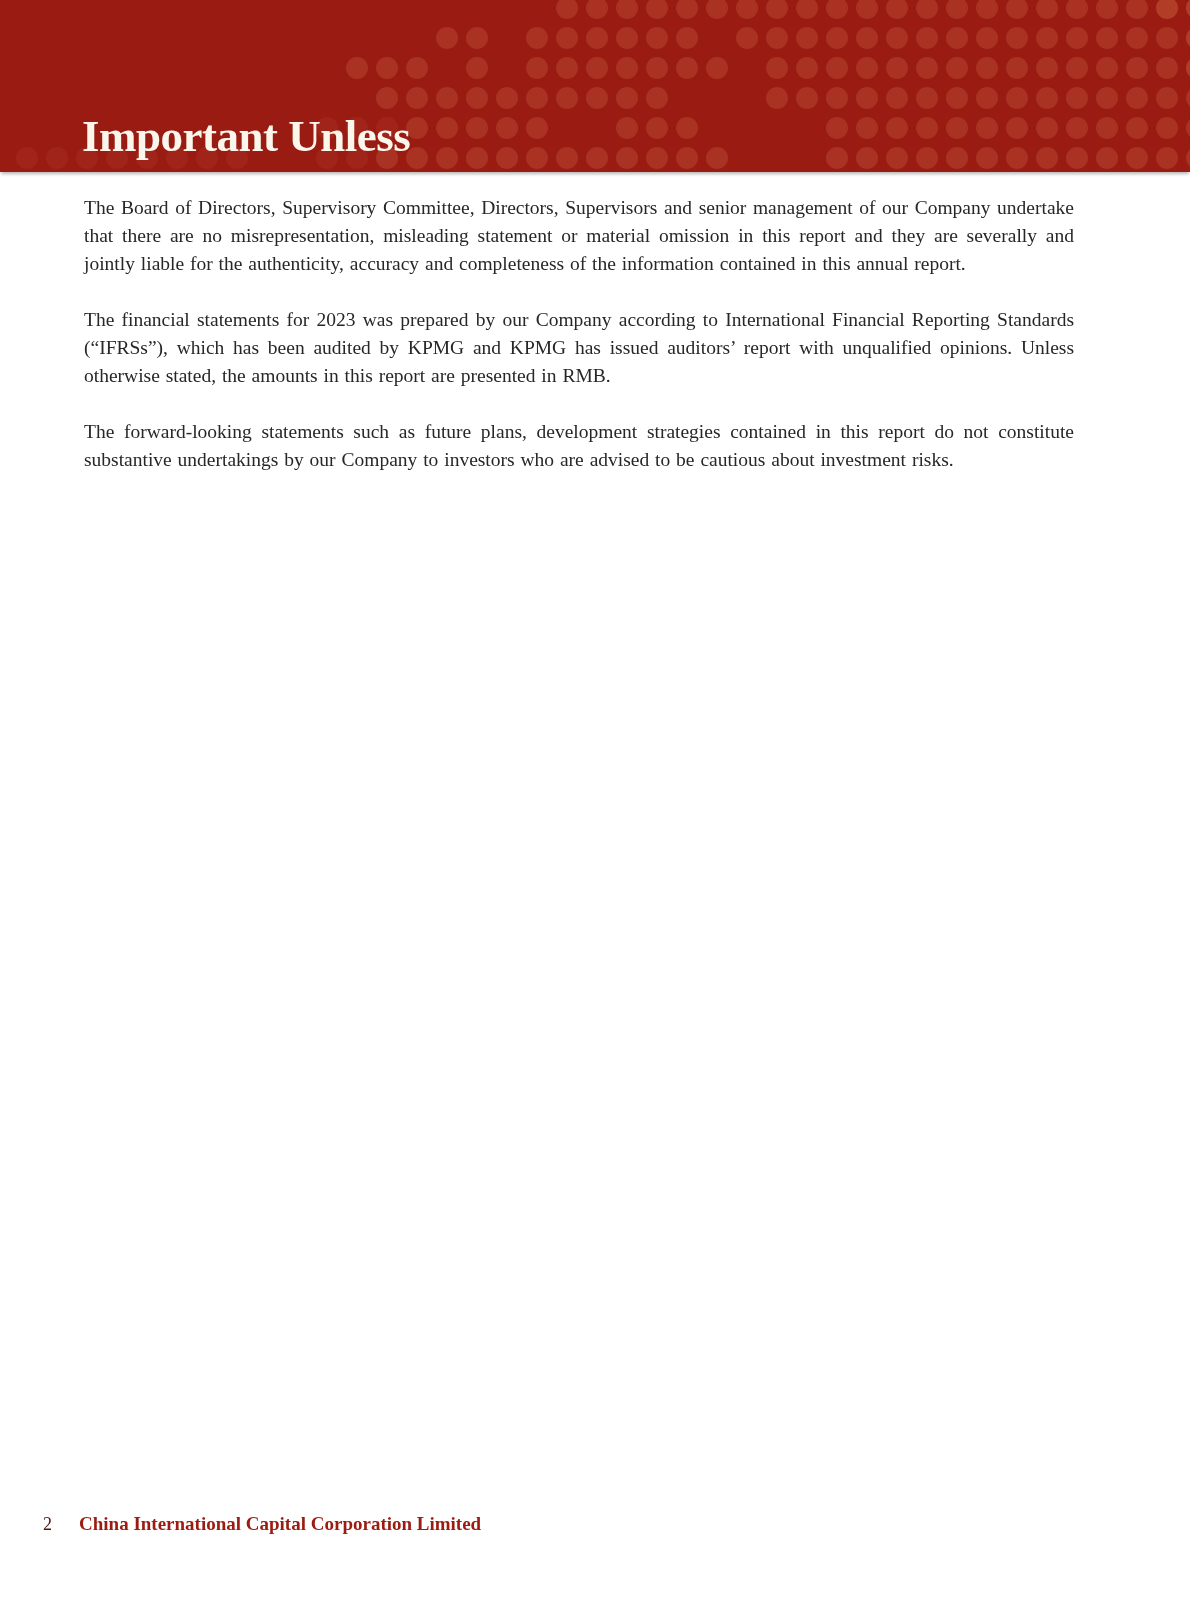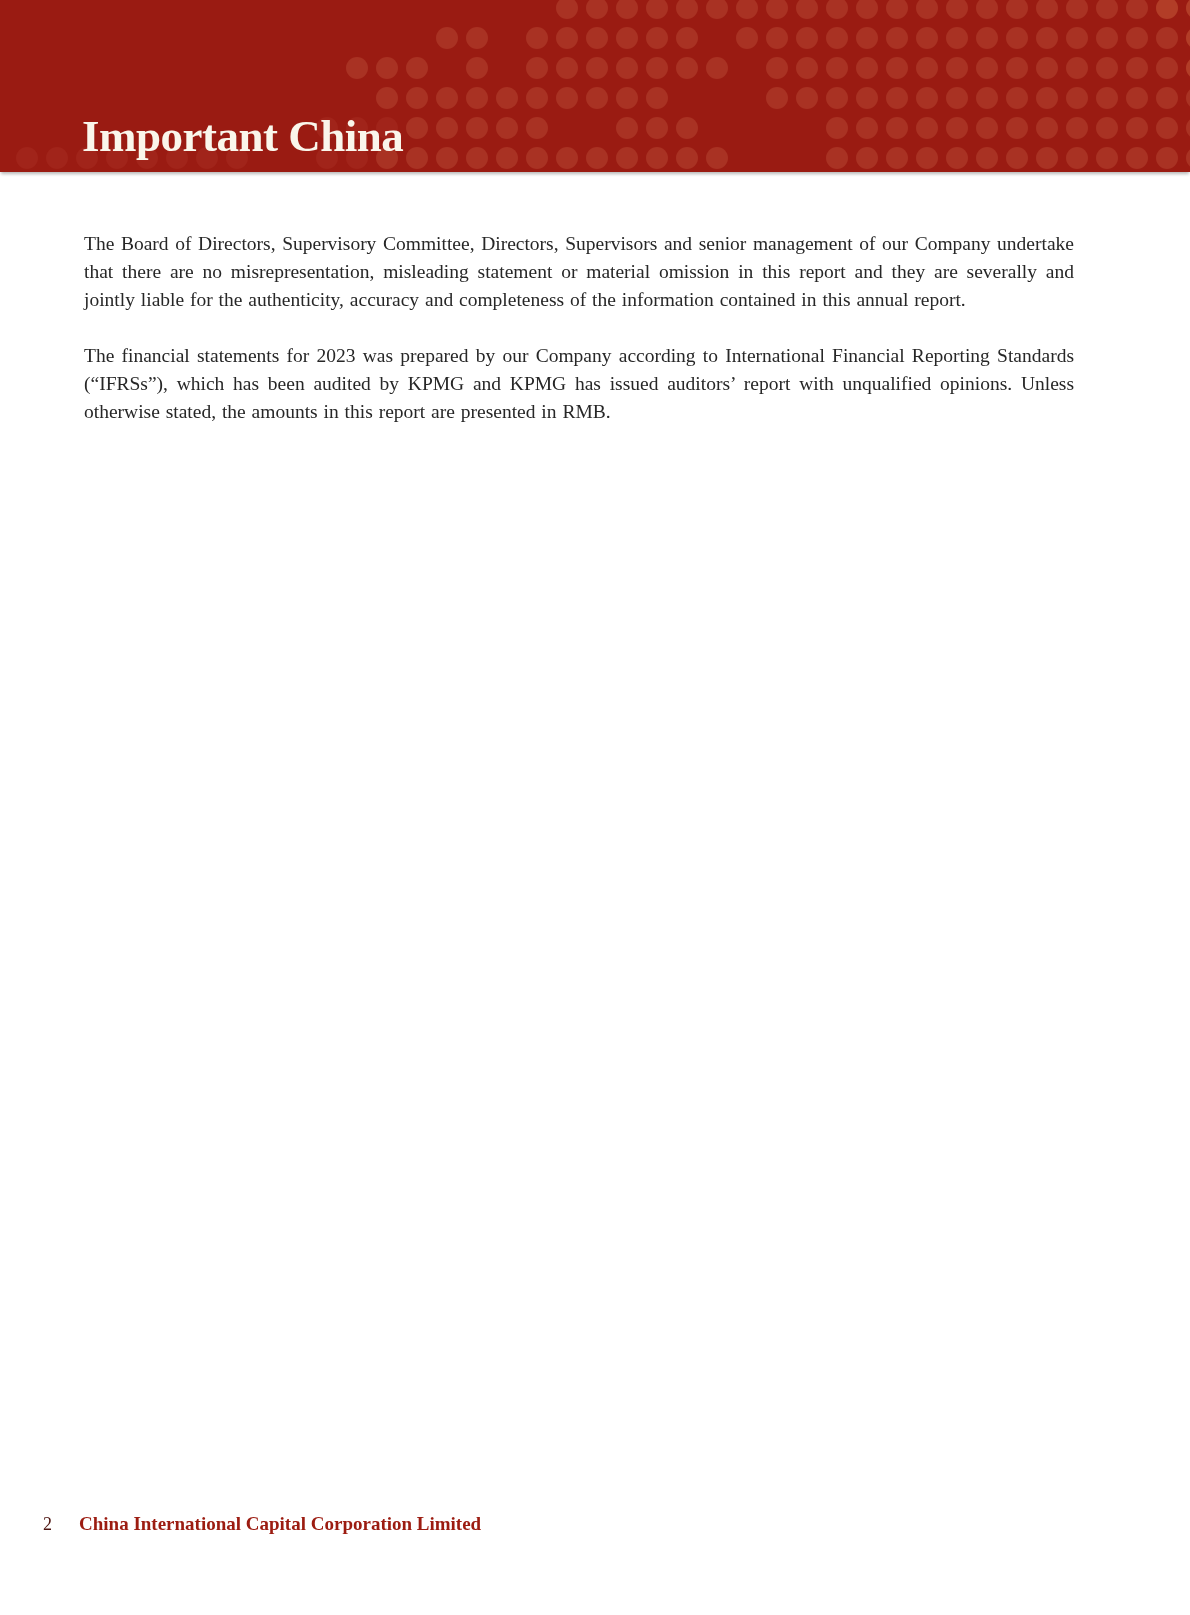--- a/index.html
+++ b/index.html
@@ -24,21 +24,21 @@
   .dot.faint  { background:var(--dot-faint, #A1241A); }
   .dot.bright { background:var(--dot-bright, #B23D27); }
   .page-title {
     position:absolute; left:82px; bottom:13px; z-index:2;
     font-size:45px; line-height:1; font-weight:bold;
     letter-spacing:-0.5px;
     color:var(--title-color, #FAF6EB);
   }
   .content {
     position:absolute; top:172px; left:84px; width:990px;
-    padding-top:58px;
+    padding-top:22px;
   }
   .content p {
     margin:0 0 28px 0;
     font-size:19.5px; line-height:28px;
     text-align:justify; text-justify:inter-word;
     word-spacing:1px;
     color:var(--body-color, #272727);
   }
   .footer {
     position:absolute; top:1512px; left:43px;
@@ -211,26 +211,27 @@
         <div class="dot" style="left: 946px; top: 147px;"></div>
         <div class="dot" style="left: 976px; top: 147px;"></div>
         <div class="dot" style="left: 1006px; top: 147px;"></div>
         <div class="dot" style="left: 1036px; top: 147px;"></div>
         <div class="dot" style="left: 1066px; top: 147px;"></div>
         <div class="dot" style="left: 1096px; top: 147px;"></div>
         <div class="dot" style="left: 1126px; top: 147px;"></div>
         <div class="dot" style="left: 1156px; top: 147px;"></div>
         <div class="dot" style="left: 1186px; top: 147px;"></div>
       </div>
-    <div class="page-title">Important China</div>
+    <div class="page-title">Important Unless</div>
   </div>
 
   <div class="content">
     <p>The Board of Directors, Supervisory Committee, Directors, Supervisors and senior management of our Company undertake that there are no misrepresentation, misleading statement or material omission in this report and they are severally and jointly liable for the authenticity, accuracy and completeness of the information contained in this annual report.</p>
     <p>The financial statements for 2023 was prepared by our Company according to International Financial Reporting Standards (“IFRSs”), which has been audited by KPMG and KPMG has issued auditors’ report with unqualified opinions. Unless otherwise stated, the amounts in this report are presented in RMB.</p>
+    <p>The forward-looking statements such as future plans, development strategies contained in this report do not constitute substantive undertakings by our Company to investors who are advised to be cautious about investment risks.</p>
   </div>
 
   <div class="footer">
     <span class="page-number">2</span>
     <span class="company-name">China International Capital Corporation Limited</span>
   </div>
 
 </div>
 
 </body></html>

